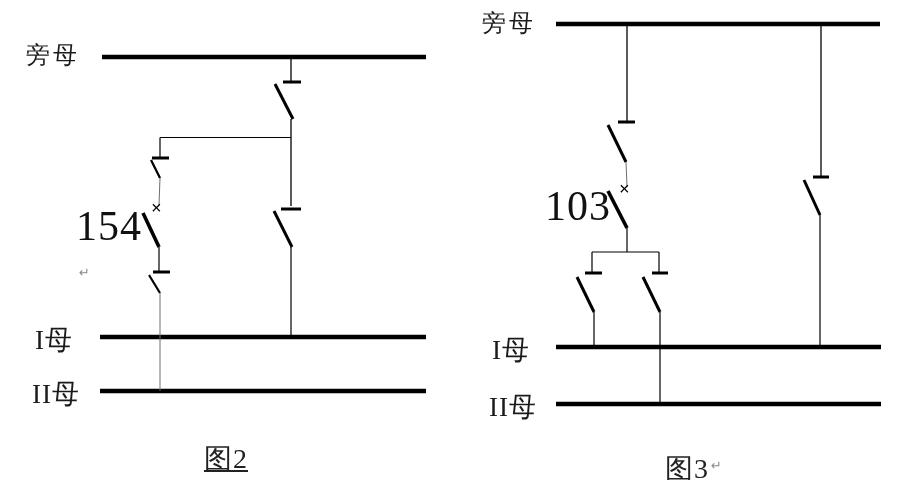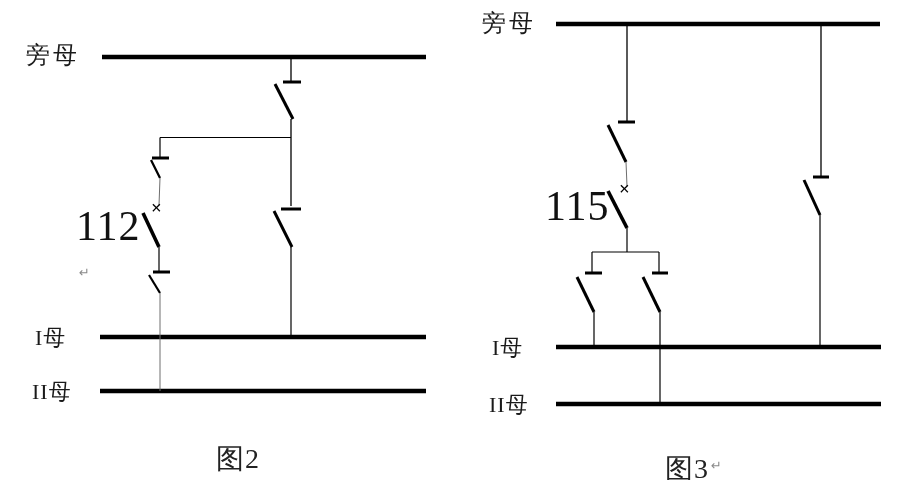--- a/index.html
+++ b/index.html
@@ -3,33 +3,33 @@
 <meta charset="utf-8">
 <style>
   html,body{margin:0;padding:0;background:#ffffff;}
   .canvas{
     position:relative;width:918px;height:480px;background:#ffffff;overflow:hidden;
     font-family:"Liberation Serif","DejaVu Serif",serif;color:#1a1a1a;
   }
   svg.lines{position:absolute;left:0;top:0;}
   .lbl{position:absolute;white-space:nowrap;line-height:1;color:#1a1a1a;}
   .cjk{font-size:24px;letter-spacing:3px;}
-  .busname{font-size:22px;letter-spacing:1px;}
+  .busname{font-size:27px;letter-spacing:1px;}
   .num{font-size:42px;line-height:1;letter-spacing:1px;color:#111;}
   .xmark{font-size:19px;font-weight:bold;color:#000;}
   .pilcrow{font-size:13px;color:#8a8a8a;font-family:"DejaVu Sans",sans-serif;}
   .caption{font-size:28px;letter-spacing:1px;color:#222;}
   
   .f2-bypass{left:26px;top:43px;}
   .f2-bus1{left:35px;top:327px;}
   .f2-bus2{left:32px;top:381px;}
   .f2-num{left:76px;top:205px;}
   .f2-x{left:151px;top:198px;}
   .f2-pil{left:79px;top:266px;}
-  .f2-cap{left:216px;top:445px;}
+  .f2-cap{left:204px;top:445px;text-decoration:underline;}
   
   .f3-bypass{left:482px;top:11px;}
   .f3-bus1{left:492px;top:337px;}
   .f3-bus2{left:489px;top:394px;}
   .f3-num{left:545px;top:185px;}
   .f3-x{left:619px;top:179px;}
   .f3-pil{left:711px;top:459px;}
   .f3-cap{left:665px;top:455px;}
 </style>
 </head>
@@ -93,29 +93,29 @@
       <line x1="813" y1="177" x2="829" y2="177" stroke-width="3"></line>
       <line x1="804" y1="180" x2="820" y2="215" stroke-width="3"></line>
       <line x1="820" y1="215" x2="820" y2="347" stroke-width="1.2"></line>
     </g>
   </svg>
 
   <div>
     <div class="lbl cjk f2-bypass">旁母</div>
     <div class="lbl busname f2-bus1">I母</div>
     <div class="lbl busname f2-bus2">II母</div>
-    <div class="lbl num f2-num">112</div>
+    <div class="lbl num f2-num">154</div>
     <div class="lbl xmark f2-x">×</div>
     <div class="lbl pilcrow f2-pil">↵</div>
     <div class="lbl caption f2-cap">图2</div>
   </div>
 
   <div>
     <div class="lbl cjk f3-bypass">旁母</div>
     <div class="lbl busname f3-bus1">I母</div>
     <div class="lbl busname f3-bus2">II母</div>
-    <div class="lbl num f3-num">115</div>
+    <div class="lbl num f3-num">103</div>
     <div class="lbl xmark f3-x">×</div>
     <div class="lbl caption f3-cap">图3</div>
     <div class="lbl pilcrow f3-pil">↵</div>
   </div>
 
 </div>
 
 </body></html>

